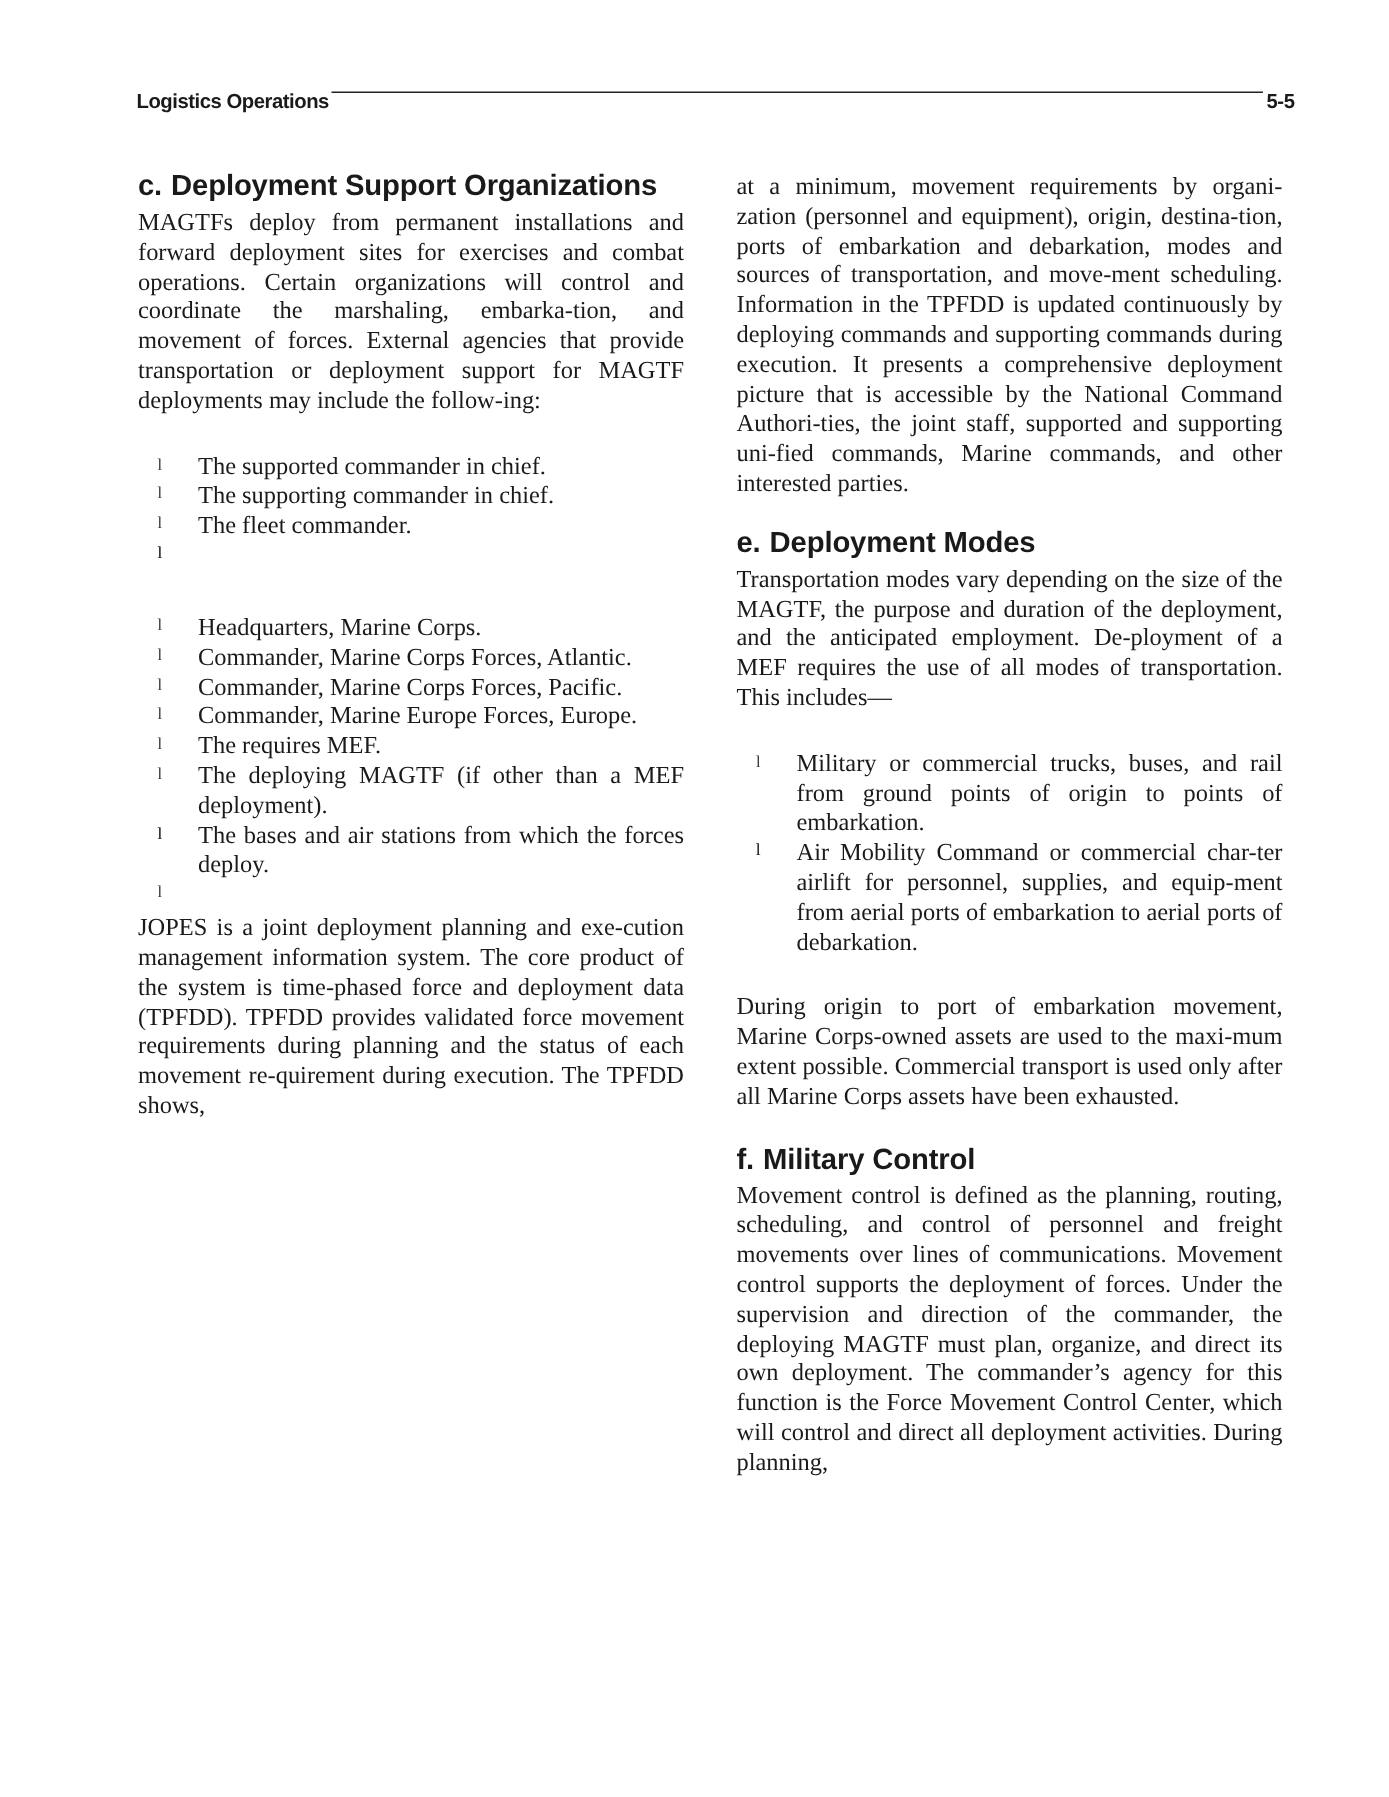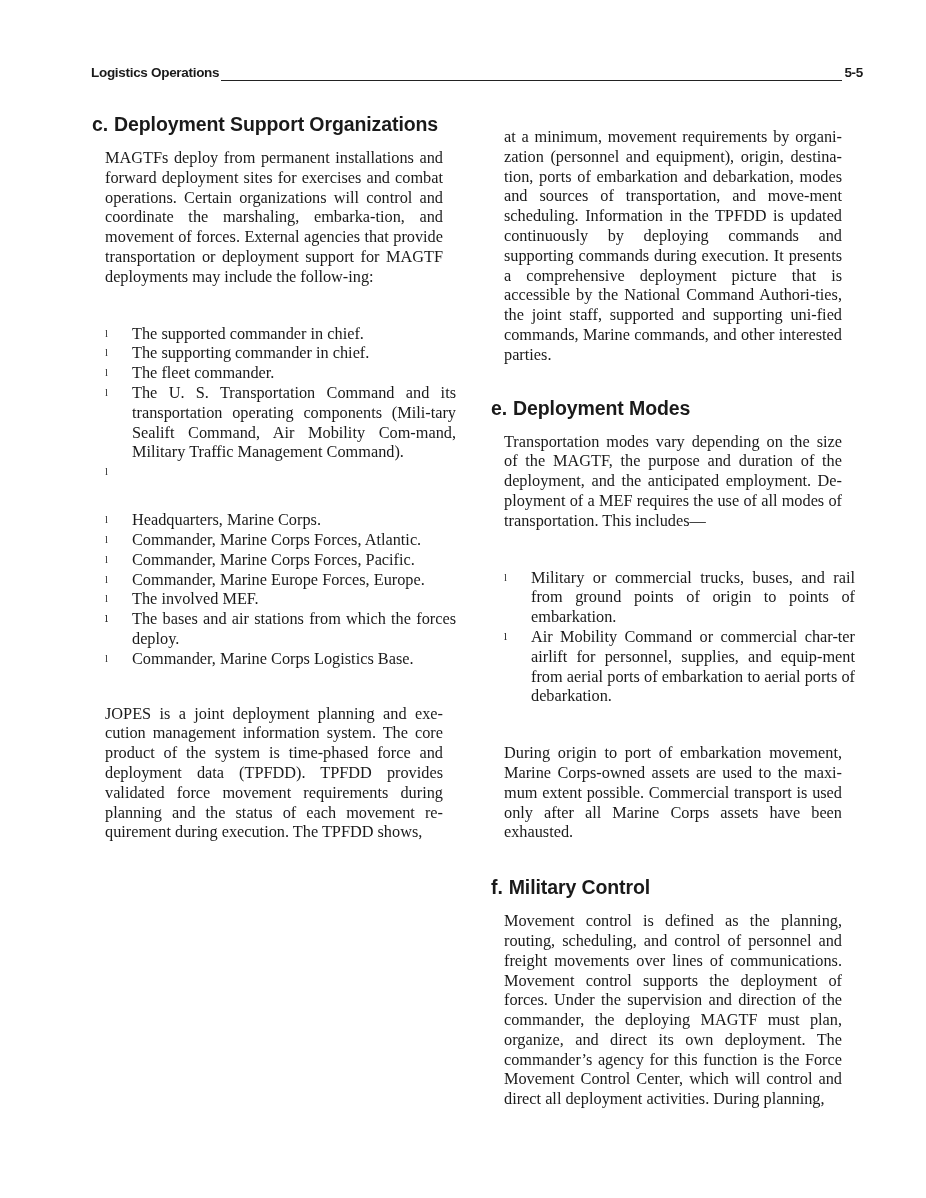--- a/index.html
+++ b/index.html
@@ -1,24 +1,24 @@
 <!DOCTYPE html>
 <html><head>
 <meta charset="utf-8">
 <style>
   html, body { margin:0; padding:0; background:#ffffff; }
   body { width:926px; height:1198px; position:relative; overflow:hidden; color:#1a1a1a; }
-  .header { position:absolute; left:91px; top:60px; width:772px; height:20px; display:flex; align-items:flex-end; font-family:"Liberation Sans", sans-serif; font-weight:bold; font-size:13.5px; letter-spacing:-0.3px; }
+  .header { position:absolute; left:91px; top:60px; width:772px; height:20px; display:flex; align-items:flex-start; font-family:"Liberation Sans", sans-serif; font-weight:bold; font-size:13.5px; letter-spacing:-0.3px; }
   .header .rule { flex:1; height:0; border-top:1px solid #222; margin:0 2px; position:relative; top:1px; }
   .col { position:absolute; top:114px; width:364px; font-family:"Liberation Serif", serif; font-size:16.3px; line-height:19.8px; }
   .col.left { left:92px; }
   .col.right { left:491px; }
   h2 { font-family:"Liberation Sans", sans-serif; font-weight:bold; font-size:19.5px; line-height:21px; margin:0 0 3px 0; letter-spacing:-0.1px; }
   h2 .lbl { margin-right:6px; }
-  p { margin:13px; text-align:justify; }
+  p { margin:0; text-align:justify; }
   ul { list-style:none; margin:0; padding:0; }
   ul li { position:relative; padding-left:40px; text-align:justify; }
   ul li .bullet { position:absolute; left:13px; top:0; font-size:11px; color:#333; }
   .gap-s { height:20px; }
   .gap-m { height:22px; }
   .gap-l { height:24px; }
 </style>
 </head>
 <body>
 
@@ -29,35 +29,35 @@
 </div>
 
 <div class="col left">
   <h2><span class="lbl">c.</span><span>Deployment Support Organizations</span></h2>
   <p>MAGTFs deploy from permanent installations and forward deployment sites for exercises and combat operations. Certain organizations will control and coordinate the marshaling, embarka-tion, and movement of forces. External agencies that provide transportation or deployment support for MAGTF deployments may include the follow-ing:</p>
   <div class="gap-l"></div>
   <ul>
     <li><span class="bullet">l</span><span>The supported commander in chief.</span></li>
     <li><span class="bullet">l</span><span>The supporting commander in chief.</span></li>
     <li><span class="bullet">l</span><span>The fleet commander.</span></li>
-    <li><span class="bullet">l</span><span>The U. S. Transportation Command and its transportation operating components (Mili-tary Sealift Command, Air Mobility Com-mand, Military Traffic Management Command).</span></li>
+    <li><span class="bullet">l</span></li>
     <li><span class="bullet">l</span></li>
   </ul>
   <div class="gap-l"></div>
   <div class="gap-l"></div>
   <ul>
     <li><span class="bullet">l</span><span>Headquarters, Marine Corps.</span></li>
     <li><span class="bullet">l</span><span>Commander, Marine Corps Forces, Atlantic.</span></li>
     <li><span class="bullet">l</span><span>Commander, Marine Corps Forces, Pacific.</span></li>
     <li><span class="bullet">l</span><span>Commander, Marine Europe Forces, Europe.</span></li>
-    <li><span class="bullet">l</span><span>The involved MEF.</span></li>
-    <li><span class="bullet">l</span></li>
+    <li><span class="bullet">l</span><span>The requires MEF.</span></li>
+    <li><span class="bullet">l</span><span>The deploying MAGTF (if other than a MEF deployment).</span></li>
     <li><span class="bullet">l</span></li>
     <li><span class="bullet">l</span><span>The bases and air stations from which the forces deploy.</span></li>
-    <li><span class="bullet">l</span><span>Commander, Marine Corps Logistics Base.</span></li>
+    <li><span class="bullet">l</span></li>
   </ul>
   <div class="gap-m"></div>
   <p>JOPES is a joint deployment planning and exe-cution management information system. The core product of the system is time-phased force and deployment data (TPFDD). TPFDD provides validated force movement requirements during planning and the status of each movement re-quirement during execution. The TPFDD shows,</p>
 </div>
 
 <div class="col right">
   <p>at a minimum, movement requirements by organi-zation (personnel and equipment), origin, destina-tion, ports of embarkation and debarkation, modes and sources of transportation, and move-ment scheduling. Information in the TPFDD is updated continuously by deploying commands and supporting commands during execution. It presents a comprehensive deployment picture that is accessible by the National Command Authori-ties, the joint staff, supported and supporting uni-fied commands, Marine commands, and other interested parties.</p>
   <div class="gap-s"></div>
   <h2><span class="lbl">e.</span><span>Deployment Modes</span></h2>
   <p>Transportation modes vary depending on the size of the MAGTF, the purpose and duration of the deployment, and the anticipated employment. De-ployment of a MEF requires the use of all modes of transportation. This includes—</p>

